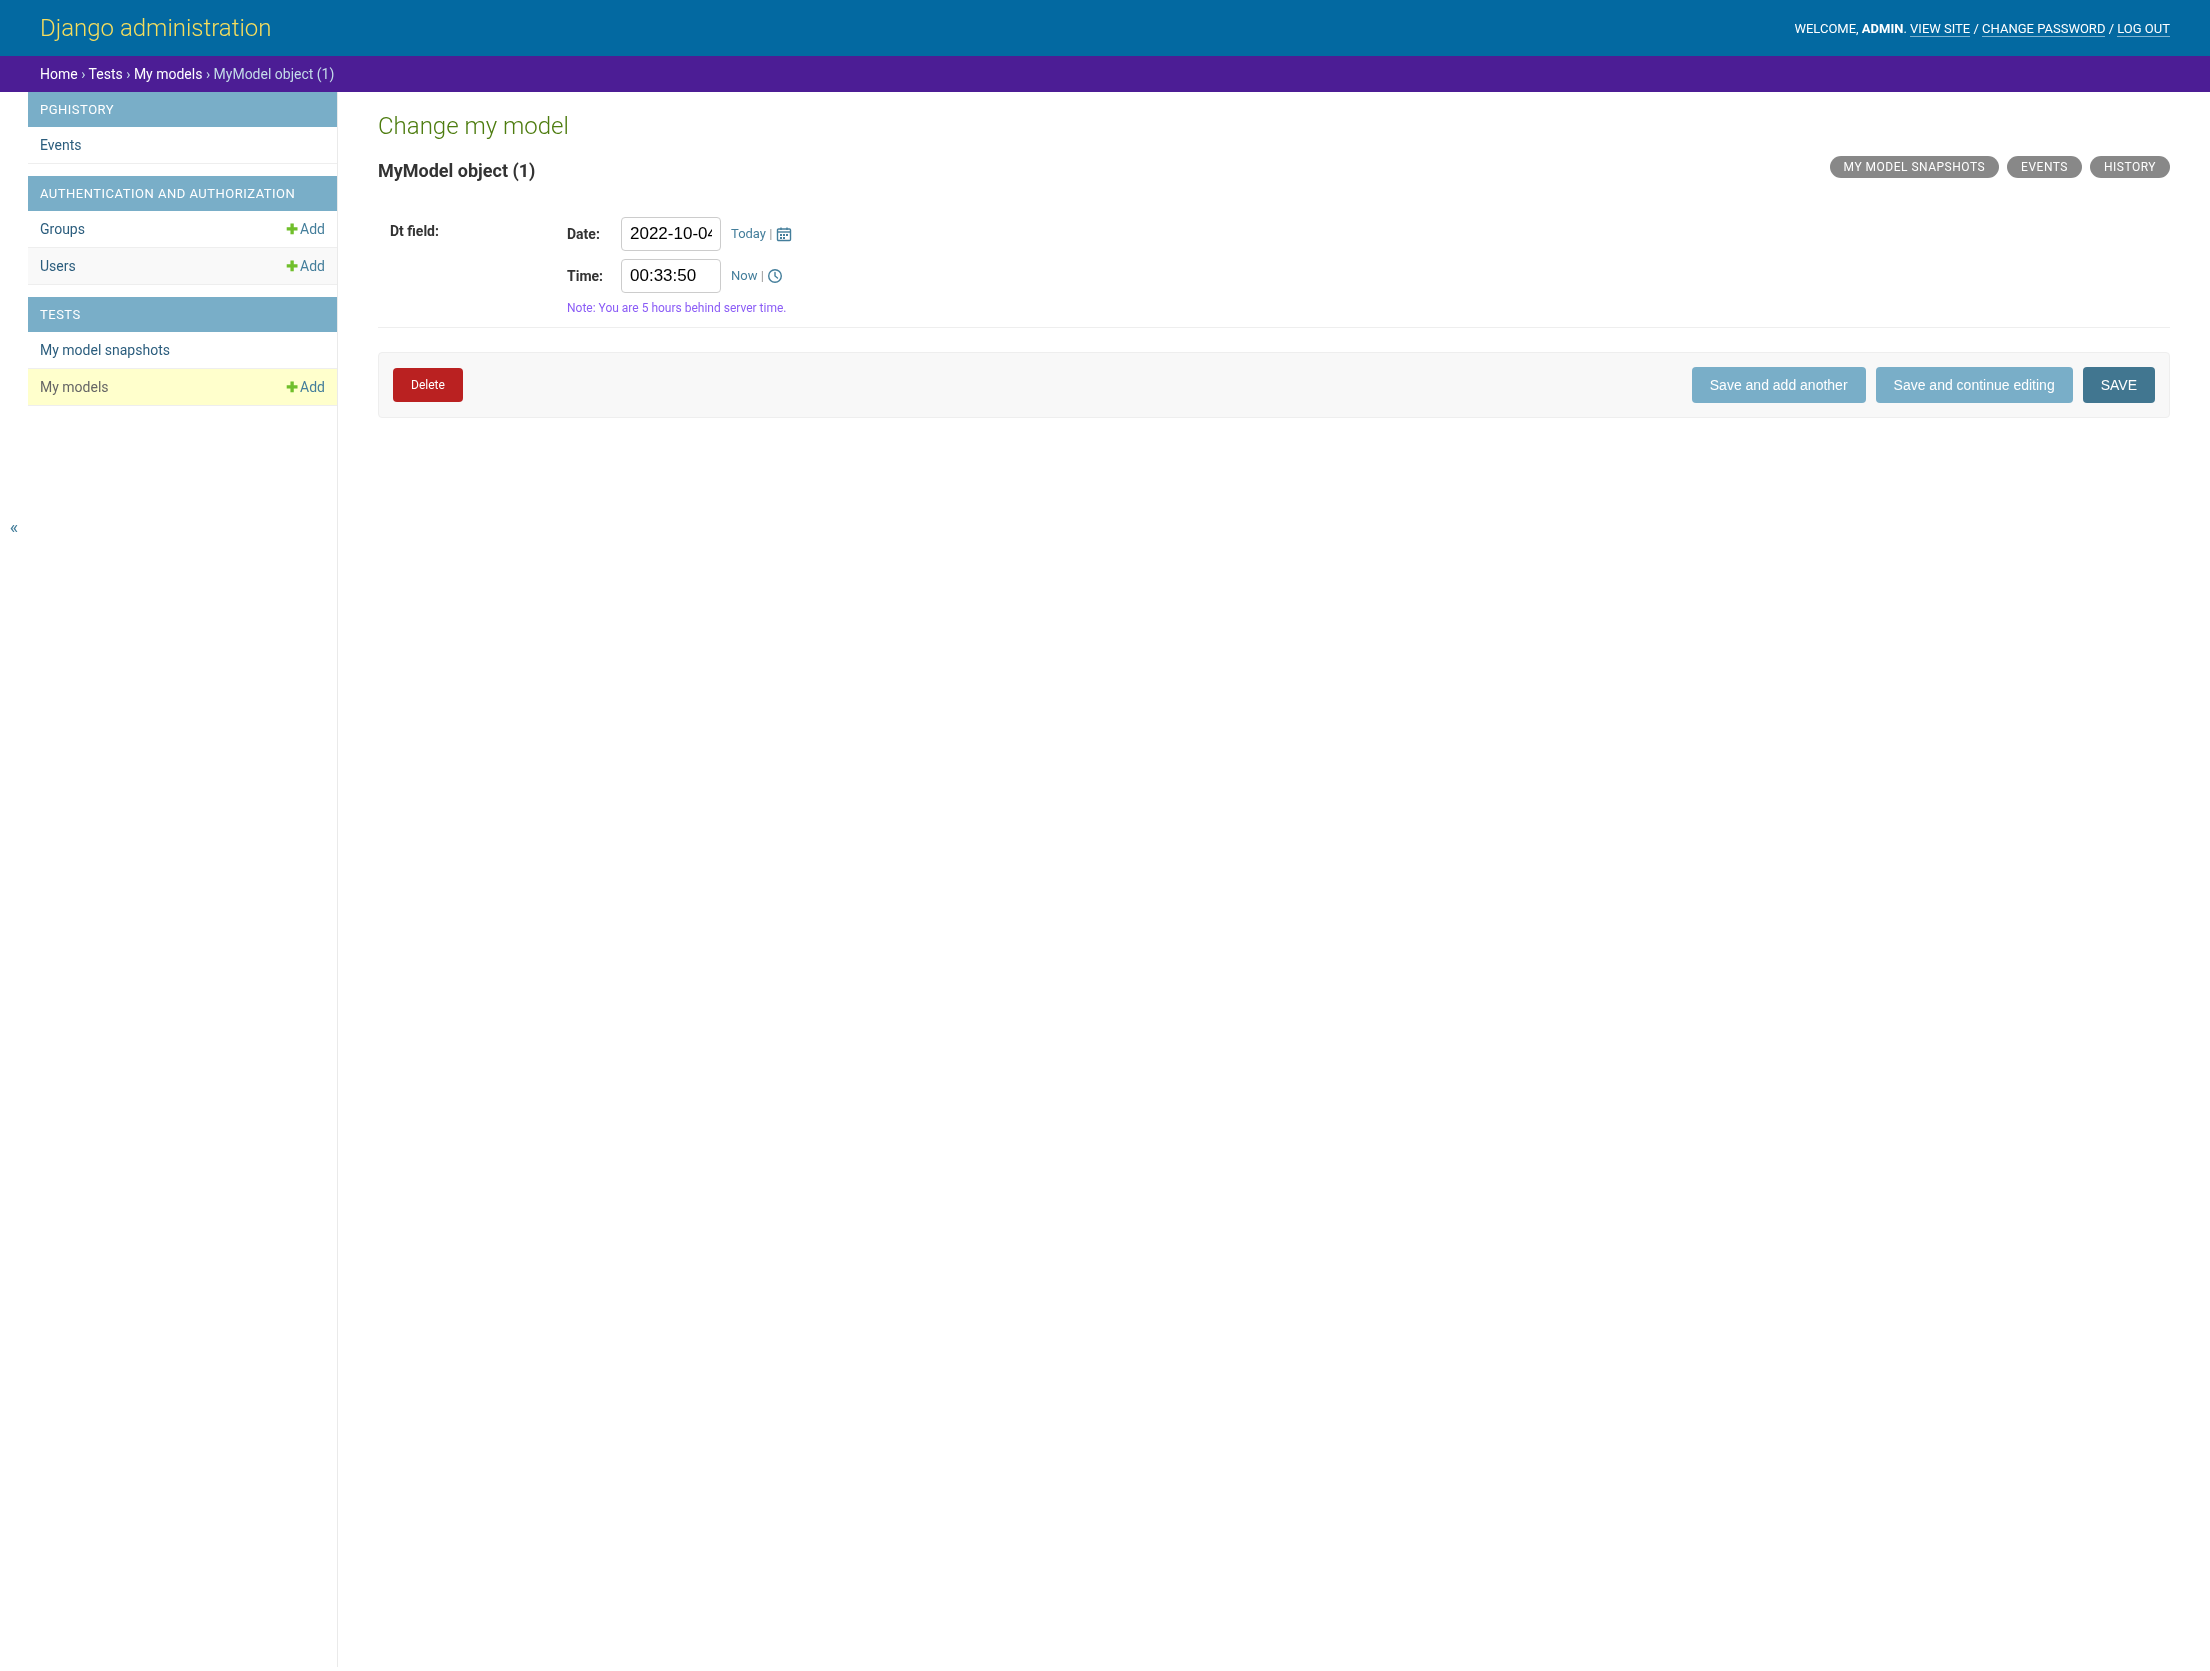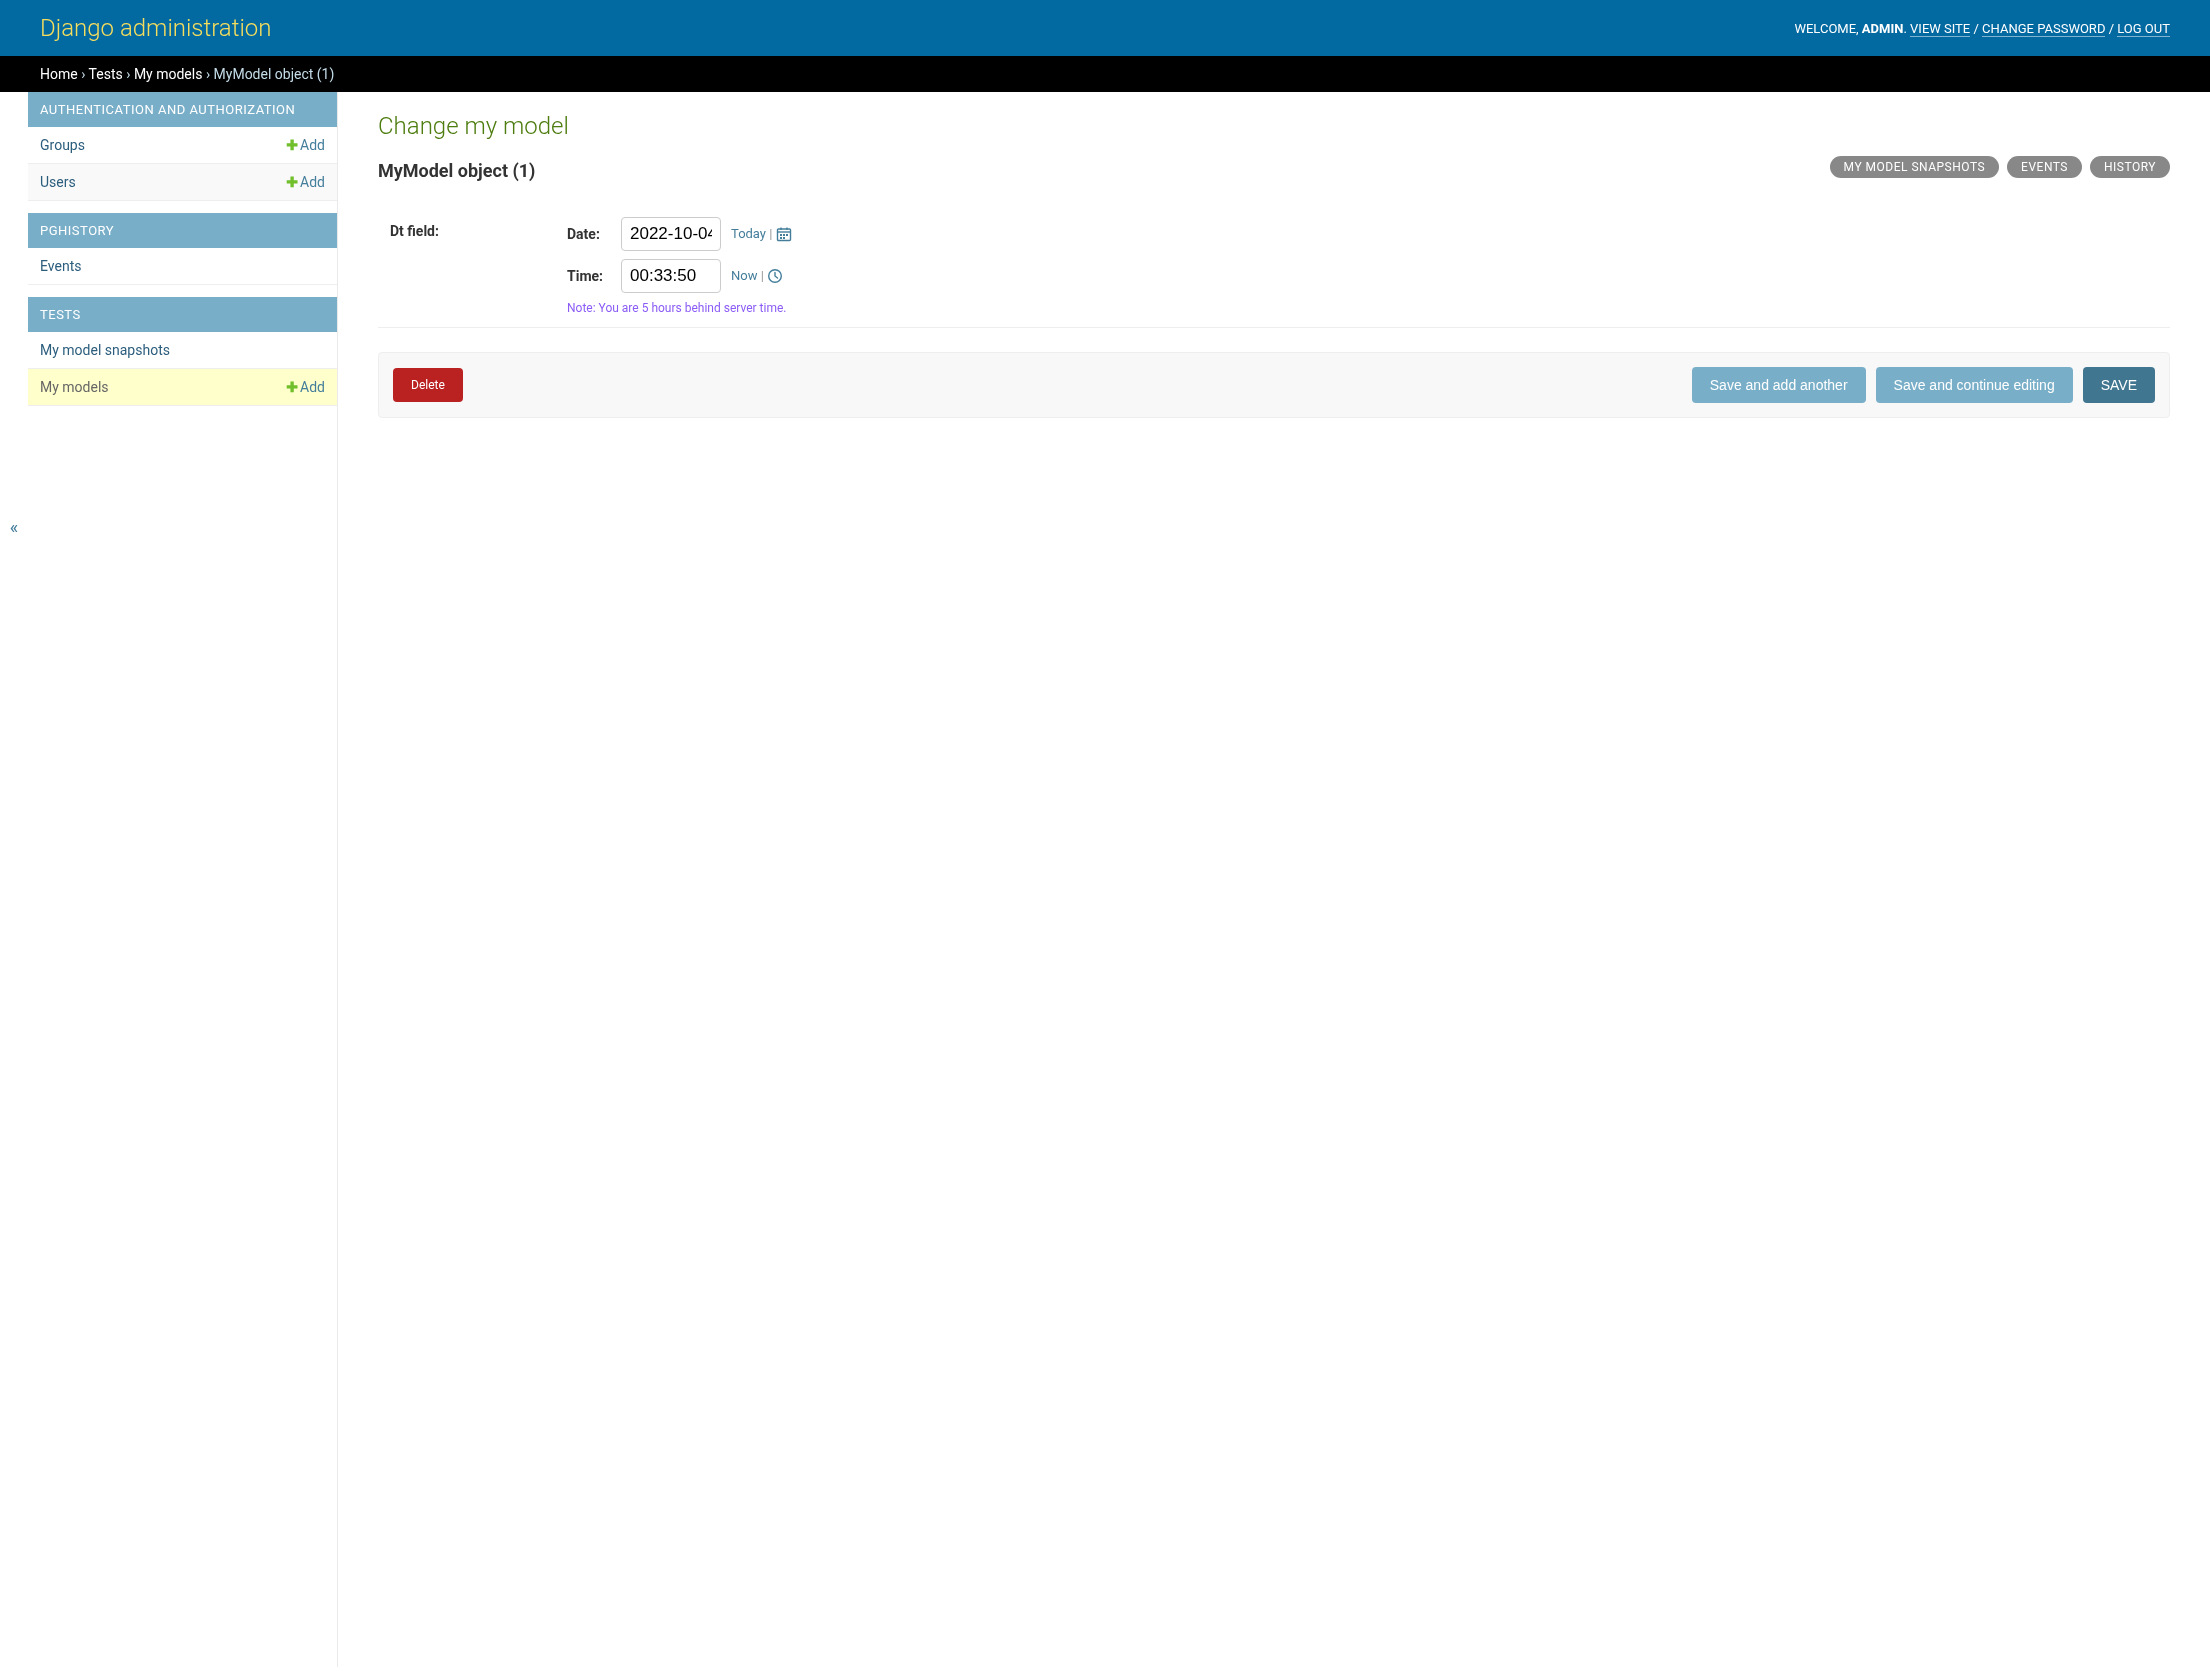--- a/index.html
+++ b/index.html
@@ -34,21 +34,21 @@
       color: #fff;
     }
     #user-tools a {
       color: #fff;
       border-bottom: 1px solid rgba(255,255,255,0.5);
     }
     #user-tools strong { font-weight: bold; }
     
     
     .breadcrumbs {
-      background: #000000;
+      background: #4c1d95;
       padding: 10px 40px;
       color: #c4dce8;
       font-size: 14px;
     }
     .breadcrumbs a { color: #fff; }
     
     
     .main {
       display: flex;
       min-height: calc(100vh - 96px);
@@ -251,42 +251,42 @@
 <div class="breadcrumbs">
   <a href="#">Home</a><span> › </span><a href="#">Tests</a><span> › </span><a href="#">My models</a><span> › </span><span>MyModel object (1)</span>
 </div>
 
 <div class="main">
 
   <div id="nav-sidebar">
     <span class="toggle-nav-sidebar">«</span>
 
     <div class="module">
+      <div class="module-caption">PGHISTORY</div>
+      <table>
+        <tbody>
+            <tr>
+          <th><a href="#">Events</a></th>
+          <td class="addlink-cell"></td>
+        </tr>
+      </tbody>
+        </table>
+    </div>
+
+    <div class="module">
       <div class="module-caption">AUTHENTICATION AND AUTHORIZATION</div>
       <table>
         <tbody>
             <tr>
           <th><a href="#">Groups</a></th>
           <td class="addlink-cell"><a href="#" class="addlink"><span class="addlink-icon">✚</span><span>Add</span></a></td>
         </tr>
         <tr>
           <th><a href="#">Users</a></th>
           <td class="addlink-cell"><a href="#" class="addlink"><span class="addlink-icon">✚</span><span>Add</span></a></td>
-        </tr>
-      </tbody>
-        </table>
-    </div>
-
-    <div class="module">
-      <div class="module-caption">PGHISTORY</div>
-      <table>
-        <tbody>
-            <tr>
-          <th><a href="#">Events</a></th>
-          <td class="addlink-cell"></td>
         </tr>
       </tbody>
         </table>
     </div>
 
     <div class="module">
       <div class="module-caption">TESTS</div>
       <table>
         <tbody>
             <tr>

